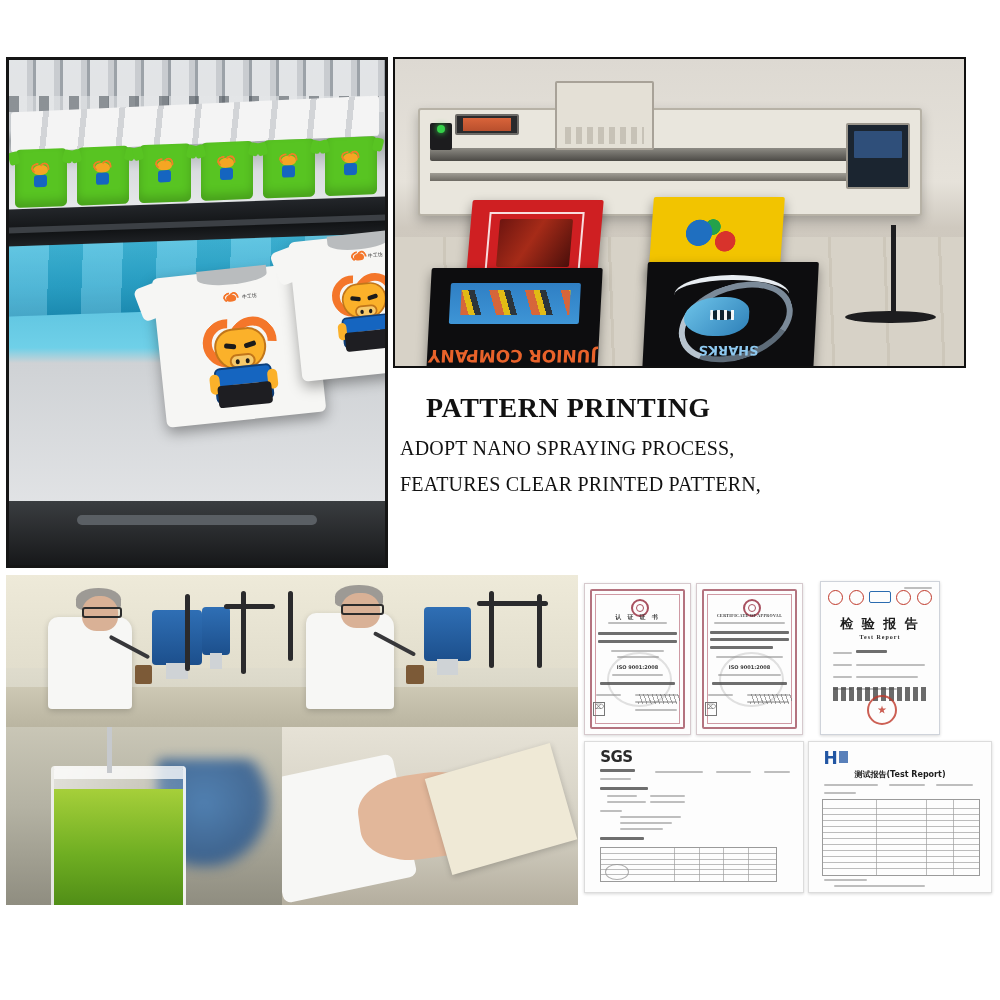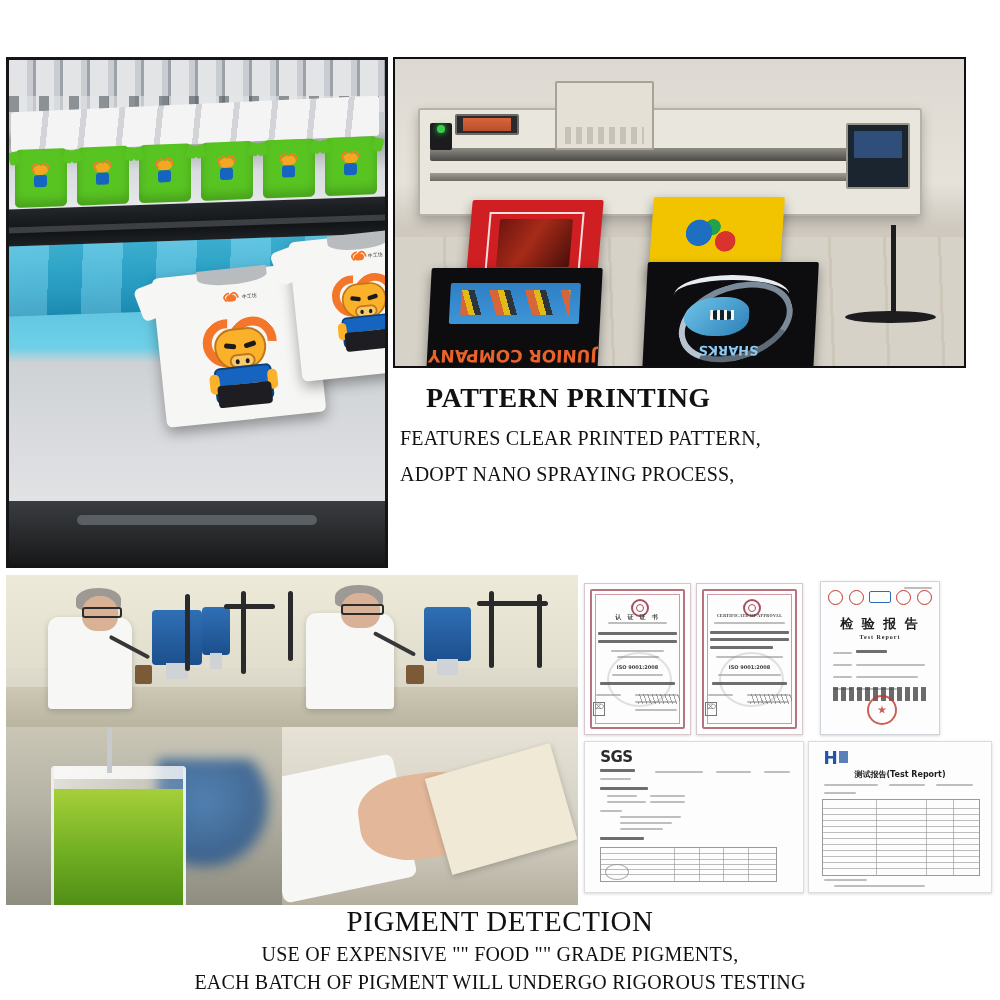--- a/index.html
+++ b/index.html
@@ -139,21 +139,21 @@
   .sharks-word{position:absolute;left:0;bottom:2%;width:100%;text-align:center;
       font-family:"DejaVu Sans",sans-serif;font-weight:bold;color:#8ec9f0;transform:rotate(180deg);}
   .yellow-art{position:absolute;inset:16%;background:
      radial-gradient(circle at 30% 40%,#1f6fc0 0 18%,transparent 19%),
      radial-gradient(circle at 60% 55%,#d8332c 0 16%,transparent 17%),
      radial-gradient(circle at 45% 30%,#23a24b 0 12%,transparent 13%),
      linear-gradient(#f2c400,#f2c400);}
   .red-art{position:absolute;inset:22%;background:linear-gradient(120deg,#6e1510,#a62b18 45%,#4c0f0b);border-radius:2px;}
 
   
-  #pattern-block{position:absolute;left:400px;top:382px;width:600px;height:180px;}
+  #pattern-block{position:absolute;left:400px;top:392px;width:600px;height:180px;}
   .pp-head{font-family:"Liberation Serif",serif;font-weight:bold;font-size:28px;color:#111;
       letter-spacing:.5px;margin-left:26px;}
   .pp-line{font-family:"Liberation Serif",serif;font-size:20px;color:#121212;letter-spacing:.2px;margin-top:13px;}
 
   
   .bottom-row{position:absolute;left:6px;top:575px;width:988px;height:330px;}
 
   #photo-lab-a{position:absolute;left:0;top:0;width:280px;height:160px;overflow:hidden;}
   #photo-lab-b{position:absolute;left:276px;top:0;width:296px;height:160px;overflow:hidden;}
   #photo-beaker{position:absolute;left:0;top:152px;width:280px;height:178px;overflow:hidden;}
@@ -412,22 +412,22 @@
             </div>
           </div>
           <div class="sharks-word" style="font-size:13px;">SHARKS</div>
         </div>
       </div>
     </div>
   </div>
 
   <div id="pattern-block">
     <div class="pp-head">PATTERN PRINTING</div>
+    <div class="pp-line">ADOPT NANO SPRAYING PROCESS,</div>
     <div class="pp-line">FEATURES CLEAR PRINTED PATTERN,</div>
-    <div class="pp-line">ADOPT NANO SPRAYING PROCESS,</div>
   </div>
 
   <div class="bottom-row">
 
     <div class="photo" id="photo-lab-a">
       <div class="lab-bg"></div>
       <div class="lab-wall"></div>
       <div class="lab-bench"></div>
       <div class="lab-mixer" style="left:52%;top:22%;width:18%;height:34%;"></div>
       <div class="lab-mixer" style="left:70%;top:20%;width:10%;height:30%;"></div>
@@ -599,19 +599,14 @@
           <div class="r" style="top:82%;"></div>
           <div class="r" style="top:90%;"></div>
         </div>
         <div class="ln" style="left:8%;top:91%;width:24%;height:2px;"></div>
         <div class="ln" style="left:14%;top:95%;width:50%;height:2px;"></div>
       </div>
 
     </div>
   </div>
 
-  <div id="pigment-block">
-    <div class="pg-head">PIGMENT DETECTION</div>
-    <div class="pg-line">USE OF EXPENSIVE "" FOOD "" GRADE PIGMENTS,</div>
-    <div class="pg-line">EACH BATCH OF PIGMENT WILL UNDERGO RIGOROUS TESTING</div>
-  </div>
 
 </div>
 
 </body></html>

